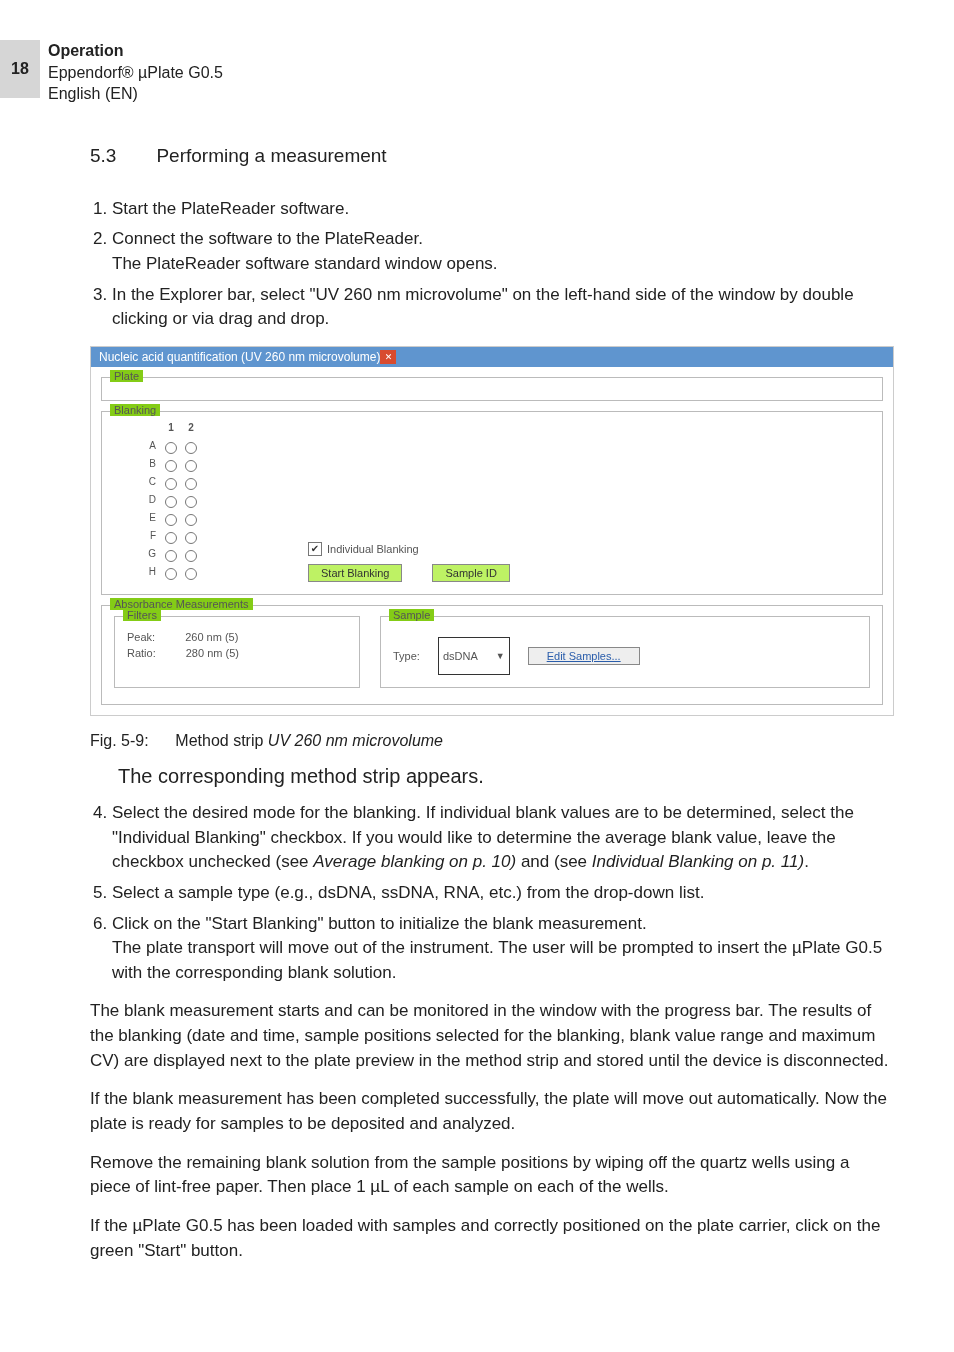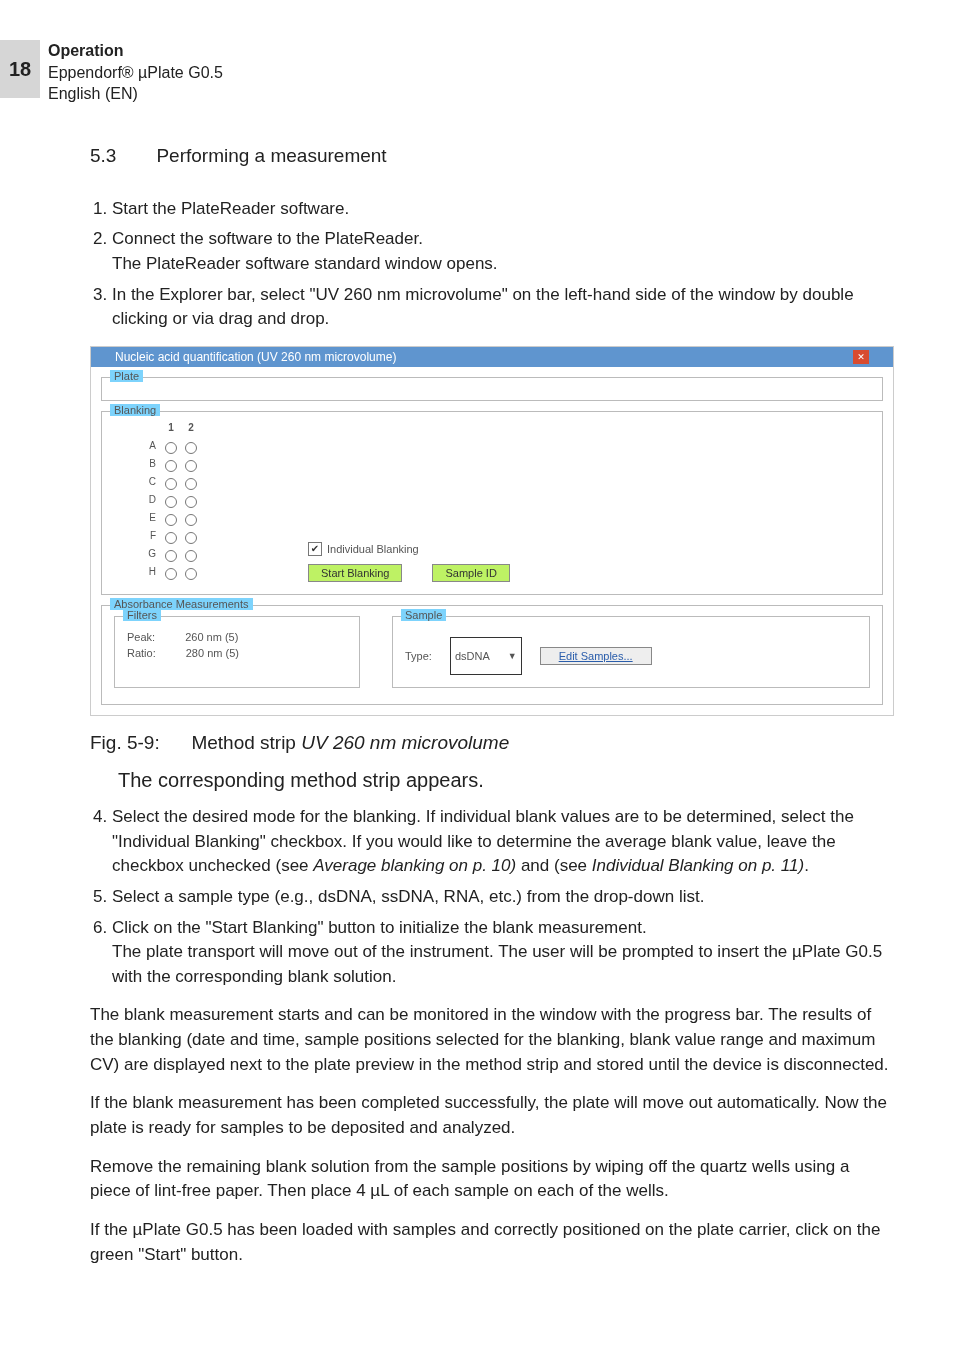--- a/index.html
+++ b/index.html
@@ -1,47 +1,47 @@
 <!DOCTYPE html>
 <html><head>
 <meta charset="utf-8">
 <style>
 html,body{margin:0;padding:0;background:#fff;font-family:Arial,Helvetica,sans-serif;color:#222}
 .page{width:954px;min-height:1352px;box-sizing:border-box;padding:40px 60px 40px 0;position:relative}
 .header-row{display:flex;align-items:flex-start}
-.page-num-box{background:#d6d6d6;color:#222;font-weight:bold;width:40px;height:58px;display:flex;align-items:center;justify-content:center;font-size:20px}
+.page-num-box{background:#d6d6d6;color:#222;font-weight:bold;width:40px;height:58px;display:flex;align-items:center;justify-content:center;font-size:16px}
 .header-text{margin-left:8px;font-size:16px;line-height:1.35}
 .header-text .bold{font-weight:bold}
 .content{margin-left:90px;margin-top:40px}
 .section-row{display:flex;gap:40px;font-size:19px;margin-bottom:30px}
 .steps{font-size:17px;line-height:1.45;margin:0 0 14px 0;padding-left:22px}
 .steps li{margin-bottom:6px}
 .fig{border:1px solid #ccc;margin-top:8px}
-.fig-title{background:#5f95cf;color:#fff;font-size:12px;padding:3px 24px;display:flex;justify-content:space-between;align-items:center}
+.fig-title{background:#5f95cf;color:#fff;font-size:12px;padding:3px 8px;display:flex;align-items:center}
 .close-box{background:#d84b2f;color:#fff;width:16px;height:14px;display:flex;align-items:center;justify-content:center;font-size:9px}
 .panel{border:1px solid #bbb;margin:10px;position:relative;padding:10px 12px 12px 12px;font-size:11px;color:#555}
-.panel-label{position:absolute;top:-8px;left:8px;background:#7dd3fc;padding:0 4px;font-size:11px;color:#555}
+.panel-label{position:absolute;top:-8px;left:8px;background:#84cc16;padding:0 4px;font-size:11px;color:#555}
 .blanking-body{display:flex;gap:110px;align-items:flex-end}
 .plate-grid{display:grid;grid-template-columns:14px 14px 14px;grid-auto-rows:16px;gap:2px 6px;margin-left:30px;font-size:10px;color:#555}
 .plate-grid .hdr{font-weight:bold;text-align:center}
 .plate-grid .rowlbl{text-align:right;padding-right:2px}
 .well{width:10px;height:10px;border:1px solid #777;border-radius:50%;margin:auto}
 .controls-col{display:flex;flex-direction:column;gap:8px}
 .chk-row{display:flex;align-items:center;gap:5px}
 .chk{width:12px;height:12px;border:1px solid #777;display:flex;align-items:center;justify-content:center;font-size:10px;color:#333}
 .btn{border:1px solid #888;background:#bef264;padding:2px 12px;font-size:11px;color:#333;display:inline-block}
 .btn-row{display:flex;gap:30px}
-.abs-row{display:flex;gap:32px}
+.abs-row{display:flex;gap:20px}
 .filters{flex:0 0 220px}
 .filters-row{display:flex;gap:30px;margin:4px 0}
 .sample-row{display:flex;align-items:center;gap:18px;margin-top:10px}
 .dd{border:1px solid #333;background:#fff;padding:12px 4px;font-size:11px;display:flex;align-items:center;gap:18px}
 .dd .arrow{font-size:9px}
 .link-btn{border:1px solid #888;background:#eee;color:#2a5dab;text-decoration:underline;padding:2px 18px;font-size:11px}
-.fig-caption{font-size:19px;margin:16px 0 12px 0}
+.fig-caption{font-size:16px;margin:16px 0 12px 0}
 .fig-caption .italic{font-style:italic}
 .indent-para{margin-left:28px;font-size:20px;line-height:1.45;margin-bottom:10px}
 .body-para{font-size:17px;line-height:1.45;margin:14px 0}
 .italic{font-style:italic}
 </style>
 </head>
 <body>
 <div class="page">
 
 <div class="header-row">
@@ -161,17 +161,17 @@
     <li>
       <span>Select the desired mode for the blanking. If individual blank values are to be determined, select the "Individual Blanking" checkbox. If you would like to determine the average blank value, leave the checkbox unchecked (see </span><span class="italic">Average blanking on p. 10)</span><span> and (see </span><span class="italic">Individual Blanking on p. 11)</span><span>.</span>
     </li>
     <li>Select a sample type (e.g., dsDNA, ssDNA, RNA, etc.) from the drop-down list.</li>
     <li style="white-space:pre-line">Click on the "Start Blanking" button to initialize the blank measurement.
 The plate transport will move out of the instrument. The user will be prompted to insert the µPlate G0.5 with the corresponding blank solution.</li>
   </ol>
 
   <div class="body-para">The blank measurement starts and can be monitored in the window with the progress bar. The results of the blanking (date and time, sample positions selected for the blanking, blank value range and maximum CV) are displayed next to the plate preview in the method strip and stored until the device is disconnected.</div>
   <div class="body-para">If the blank measurement has been completed successfully, the plate will move out automatically. Now the plate is ready for samples to be deposited and analyzed.</div>
-  <div class="body-para">Remove the remaining blank solution from the sample positions by wiping off the quartz wells using a piece of lint-free paper. Then place 4 µL of each sample on each of the wells.</div>
+  <div class="body-para">Remove the remaining blank solution from the sample positions by wiping off the quartz wells using a piece of lint-free paper. Then place 1 µL of each sample on each of the wells.</div>
   <div class="body-para">If the µPlate G0.5 has been loaded with samples and correctly positioned on the plate carrier, click on the green "Start" button.</div>
 </div>
 
 </div>
 
 </body></html>

